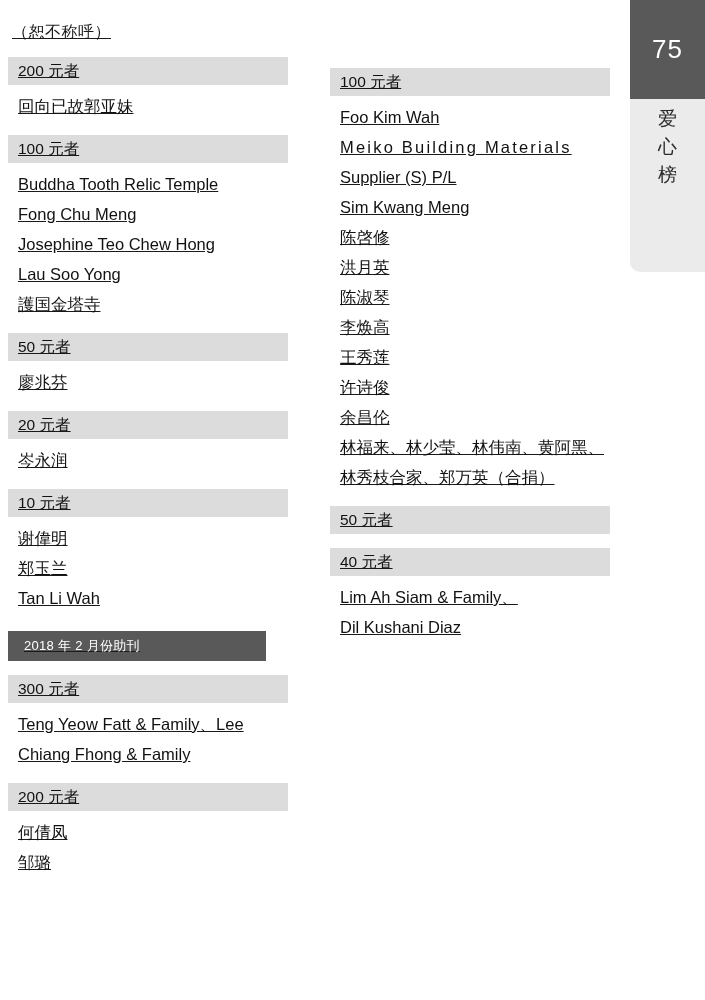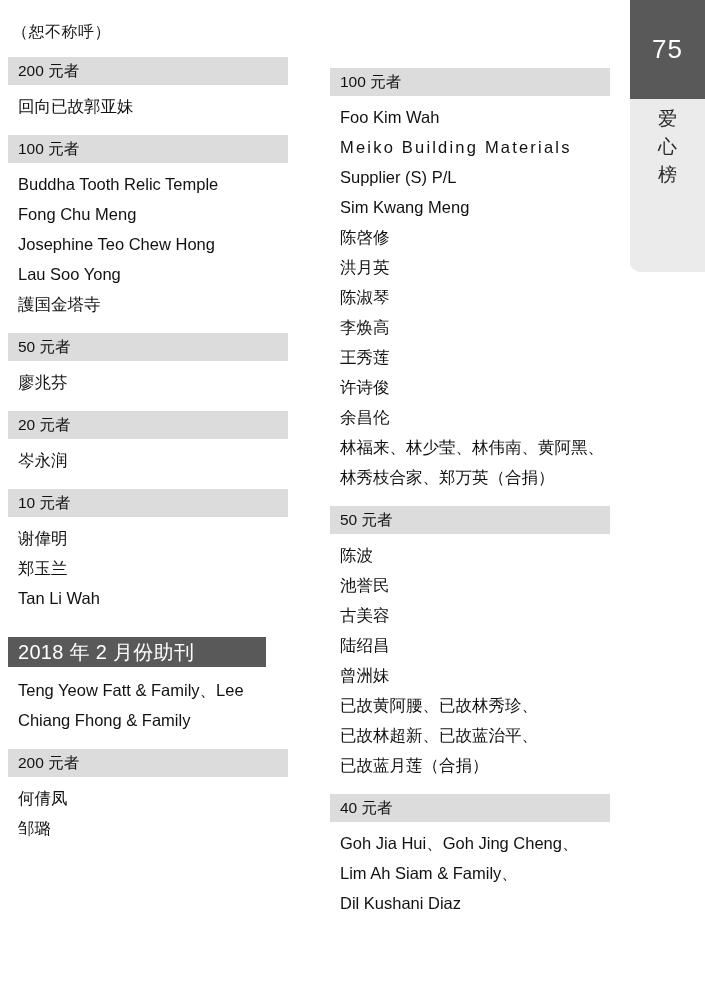--- a/index.html
+++ b/index.html
@@ -61,20 +61,21 @@
     color: #2b2b2b;
     letter-spacing: 0px;
   }
   .side-tab-label span { display: block; }
 
   
   .col {
     position: absolute;
     top: 0;
     width: 280px;
+    text-decoration: underline;
   }
   .col-left  { left: 8px; }
   .col-right { left: 330px; }
 
   .note {
     font-size: 16px;
     color: #1a1a1a;
     padding: 22px 0 14px 4px;
     letter-spacing: 0.5px;
   }
@@ -100,29 +101,29 @@
     font-size: 16.5px;
     line-height: 30px;
     color: #111;
     white-space: pre-wrap;
   }
   .name.wide { letter-spacing: 2.2px; }
 
   
   .banner {
     position: relative;
-    margin-top: 24px;
+    margin-top: 18px;
     margin-bottom: 8px;
     height: 30px;
     width: 272px;
     background: #595959;
     color: #ffffff;
-    font-size: 20px;
+    font-size: 13px;
     line-height: 30px;
-    padding-left: 10px;
+    padding-left: 16px;
     letter-spacing: 0.3px;
   }
   .banner::after {
     content: "";
     position: absolute;
     right: -0px;
     top: 0;
     width: 0;
     height: 0;
     border-top: 15px solid #ffffff;
@@ -186,20 +187,21 @@
       <div class="name">谢偉明</div>
       <div class="name">郑玉兰</div>
       <div class="name">Tan Li Wah</div>
     </div>
 
     <div class="banner">
       <span>2018 年 2 月份助刊</span>
       <span class="notch"></span>
     </div>
 
+    <div class="amt-bar">300 元者</div>
     <div class="names">
       <div class="name">Teng Yeow Fatt &amp; Family、Lee</div>
       <div class="name">Chiang Fhong &amp; Family</div>
     </div>
 
     <div class="amt-bar">200 元者</div>
     <div class="names">
       <div class="name">何倩凤</div>
       <div class="name">邹璐</div>
     </div>
@@ -222,32 +224,21 @@
       <div class="name">许诗俊</div>
       <div class="name">余昌伦</div>
     </div>
 
     <div class="names">
       <div class="name">林福来、林少莹、林伟南、黄阿黑、</div>
       <div class="name">林秀枝合家、郑万英（合捐）</div>
     </div>
 
     <div class="amt-bar">50 元者</div>
-    <div class="names">
-      <div class="name">陈波</div>
-      <div class="name">池誉民</div>
-      <div class="name">古美容</div>
-      <div class="name">陆绍昌</div>
-      <div class="name">曾洲妹</div>
-      <div class="name">已故黄阿腰、已故林秀珍、</div>
-      <div class="name">已故林超新、已故蓝治平、</div>
-      <div class="name">已故蓝月莲（合捐）</div>
-    </div>
 
     <div class="amt-bar">40 元者</div>
     <div class="names">
-      <div class="name">Goh Jia Hui、Goh Jing Cheng、</div>
       <div class="name">Lim Ah Siam &amp; Family、</div>
       <div class="name">Dil Kushani Diaz</div>
     </div>
   </div>
 
 </div>
 
 </body></html>

